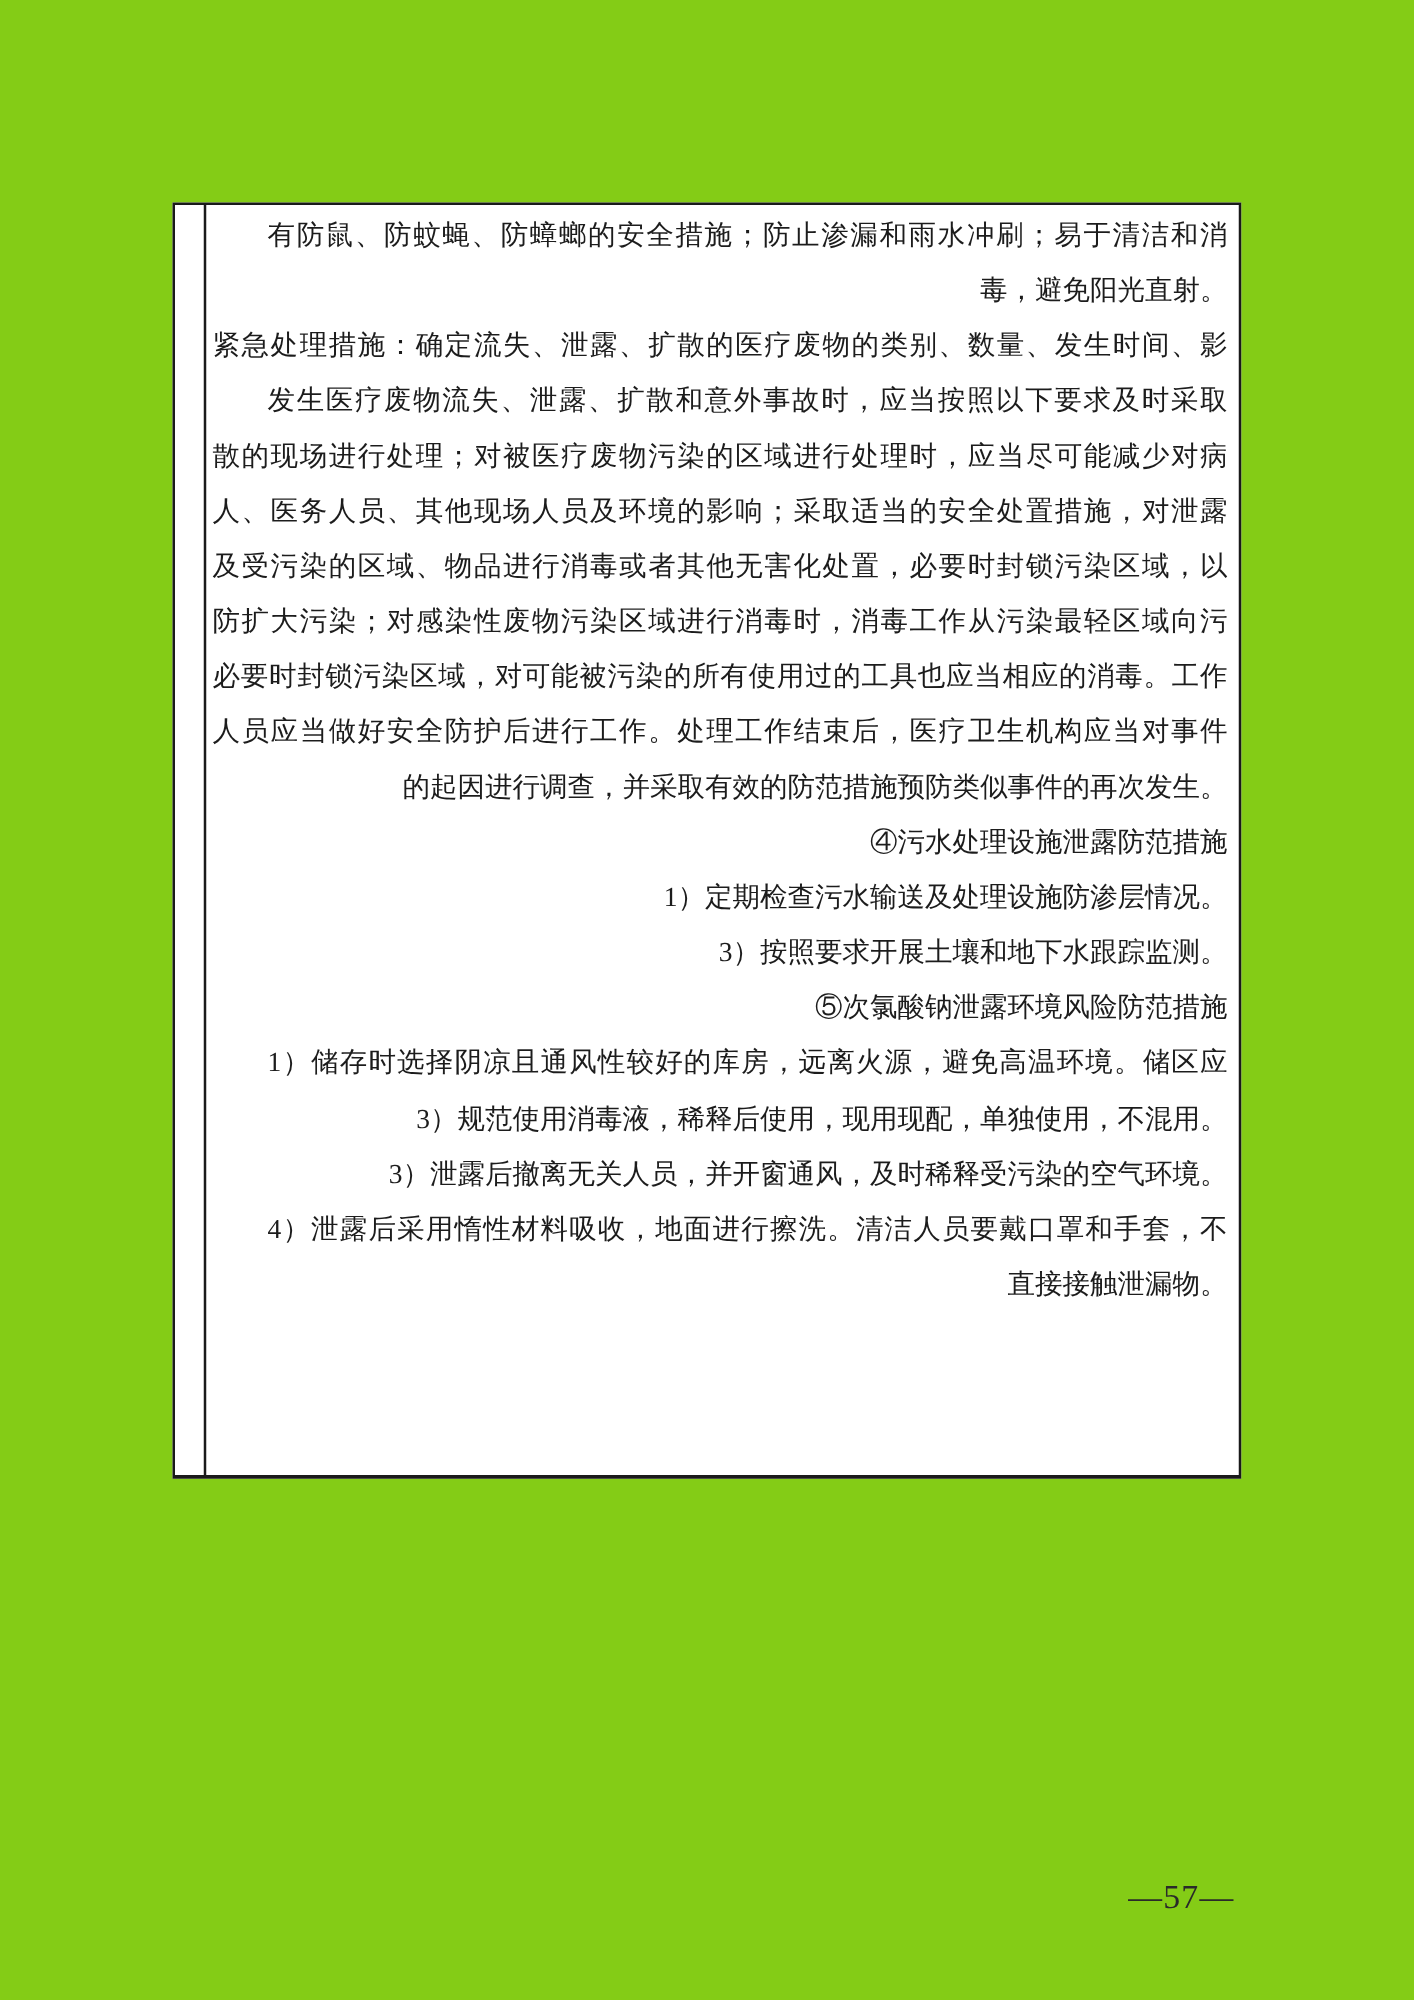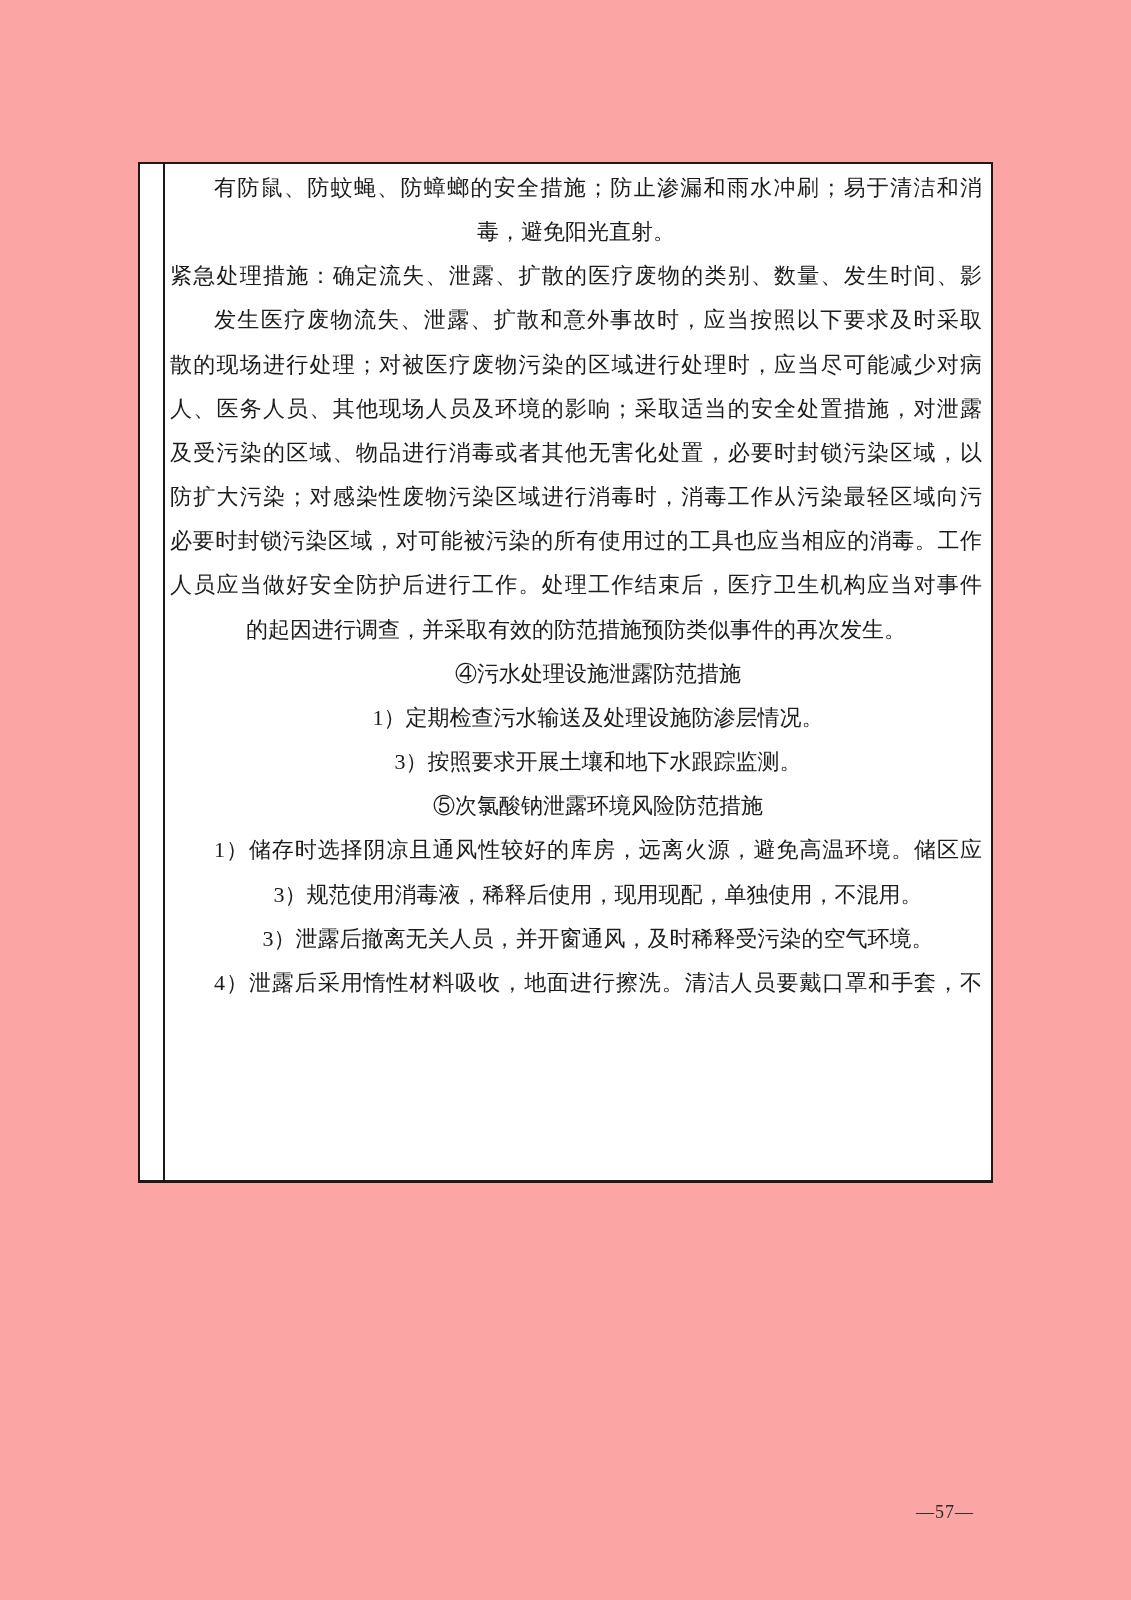--- a/index.html
+++ b/index.html
@@ -4,21 +4,21 @@
 <style>
   html, body {
     margin: 0;
     padding: 0;
     background: #ffffff;
   }
   .page {
     position: relative;
     width: 1131px;
     height: 1600px;
-    background: #fca5a5;
+    background: #84cc16;
     font-family: "Liberation Serif", "DejaVu Serif", serif;
     color: #1c1c1c;
     overflow: hidden;
   }
   .doc-table {
     position: absolute;
     left: 138px;
     top: 162px;
     width: 855px;
     height: 1021px;
@@ -37,38 +37,38 @@
   .content-cell {
     flex: 1;
     padding: 2px 9px 0 5px;
     overflow: hidden;
     box-sizing: border-box;
   }
   .line {
     height: 44.17px;
     line-height: 44.17px;
     font-size: 22px;
-    text-align: center;
+    text-align: right;
     overflow: hidden;
     color: #1c1c1c;
   }
   .line.indent {
     text-indent: 2em;
   }
   .line.fill {
     text-align: justify;
     text-align-last: justify;
   }
   .page-number {
     position: absolute;
     left: 880px;
     top: 1502px;
     width: 130px;
     text-align: center;
-    font-size: 18px;
+    font-size: 27px;
     letter-spacing: 1px;
     color: #2a2a2a;
   }
 </style>
 </head>
 <body>
 
 <div class="page">
 
   <div class="doc-table">
@@ -86,18 +86,19 @@
         <div class="line fill">人员应当做好安全防护后进行工作。处理工作结束后，医疗卫生机构应当对事件</div>
         <div class="line">的起因进行调查，并采取有效的防范措施预防类似事件的再次发生。</div>
         <div class="line indent">④污水处理设施泄露防范措施</div>
         <div class="line indent">1）定期检查污水输送及处理设施防渗层情况。</div>
         <div class="line indent">3）按照要求开展土壤和地下水跟踪监测。</div>
         <div class="line indent">⑤次氯酸钠泄露环境风险防范措施</div>
         <div class="line indent fill">1）储存时选择阴凉且通风性较好的库房，远离火源，避免高温环境。储区应</div>
         <div class="line indent">3）规范使用消毒液，稀释后使用，现用现配，单独使用，不混用。</div>
         <div class="line indent">3）泄露后撤离无关人员，并开窗通风，及时稀释受污染的空气环境。</div>
         <div class="line indent fill">4）泄露后采用惰性材料吸收，地面进行擦洗。清洁人员要戴口罩和手套，不</div>
+        <div class="line">直接接触泄漏物。</div>
       </div>
   </div>
 
   <div class="page-number">—57—</div>
 
 </div>
 
 </body></html>

